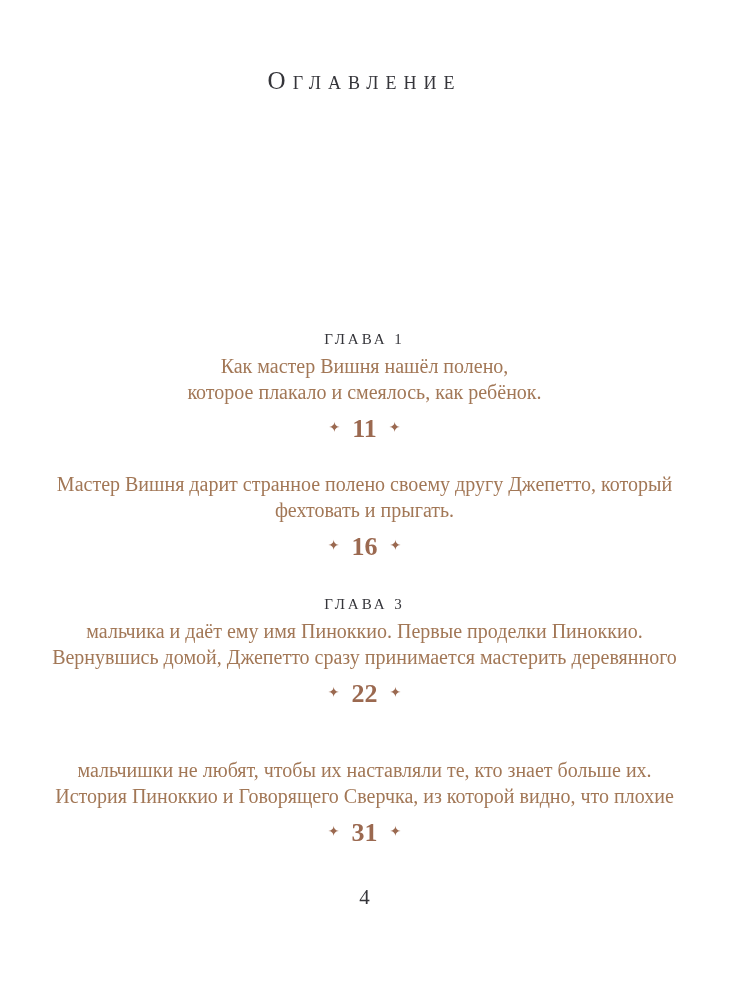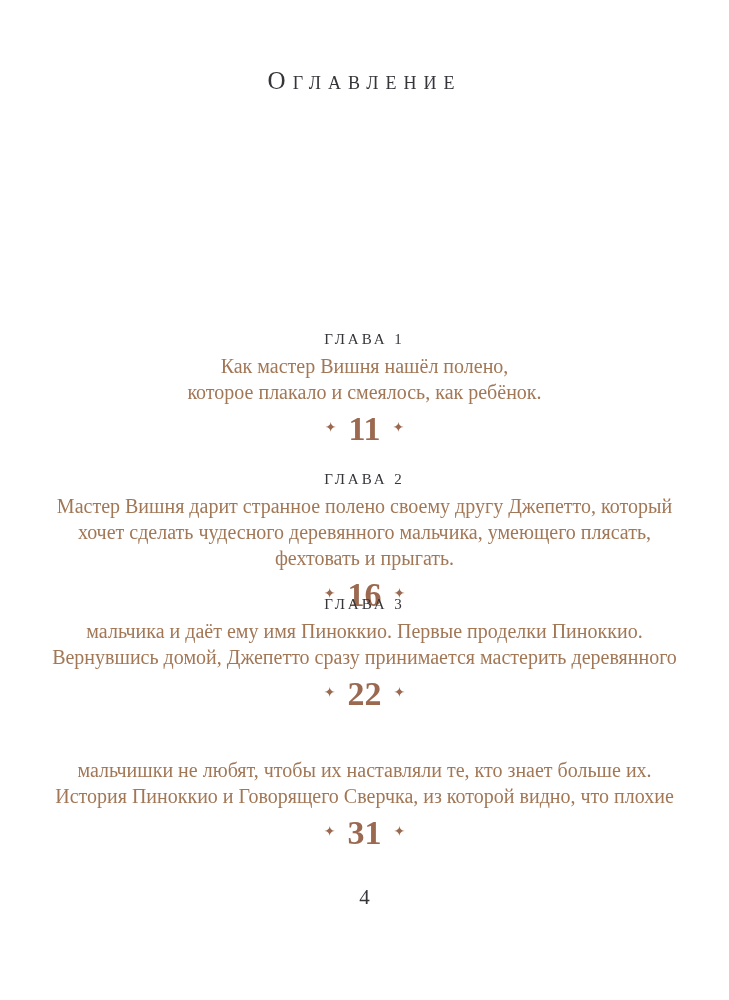--- a/index.html
+++ b/index.html
@@ -45,21 +45,21 @@
     color: var(--script);
   }
   .desc-line { white-space: nowrap; }
   .page-row {
     margin-top: 9px; height: 30px;
     display: flex; justify-content: center; align-items: center;
     gap: 12px;
     color: var(--accent);
   }
   .page-num {
-    font-size: 34px; line-height: 30px;
+    font-size: 26px; line-height: 30px;
     font-weight: 600;
   }
   .diamond { font-size: 14px; line-height: 1; transform: translateY(-1px); }
   .folio {
     position: absolute; top: 884px; left: 0; right: 0;
     text-align: center;
     font-size: 21px; line-height: 26px;
     color: var(--ink);
   }
 </style>
@@ -77,24 +77,22 @@
       <div class="desc-line">которое плакало и смеялось, как ребёнок.</div>
     </div>
     <div class="page-row">
       <span class="diamond">✦</span>
       <span class="page-num">11</span>
       <span class="diamond">✦</span>
     </div>
   </div>
 
   <div class="chapter c2">
-    <div class="chapter-heading">ГЛАВА 2</div>
     <div class="chapter-desc">
       <div class="desc-line">Мастер Вишня дарит странное полено своему другу Джепетто, который</div>
-      <div class="desc-line">хочет сделать чудесного деревянного мальчика, умеющего плясать,</div>
       <div class="desc-line">фехтовать и прыгать.</div>
     </div>
     <div class="page-row">
       <span class="diamond">✦</span>
       <span class="page-num">16</span>
       <span class="diamond">✦</span>
     </div>
   </div>
 
   <div class="chapter c3">

